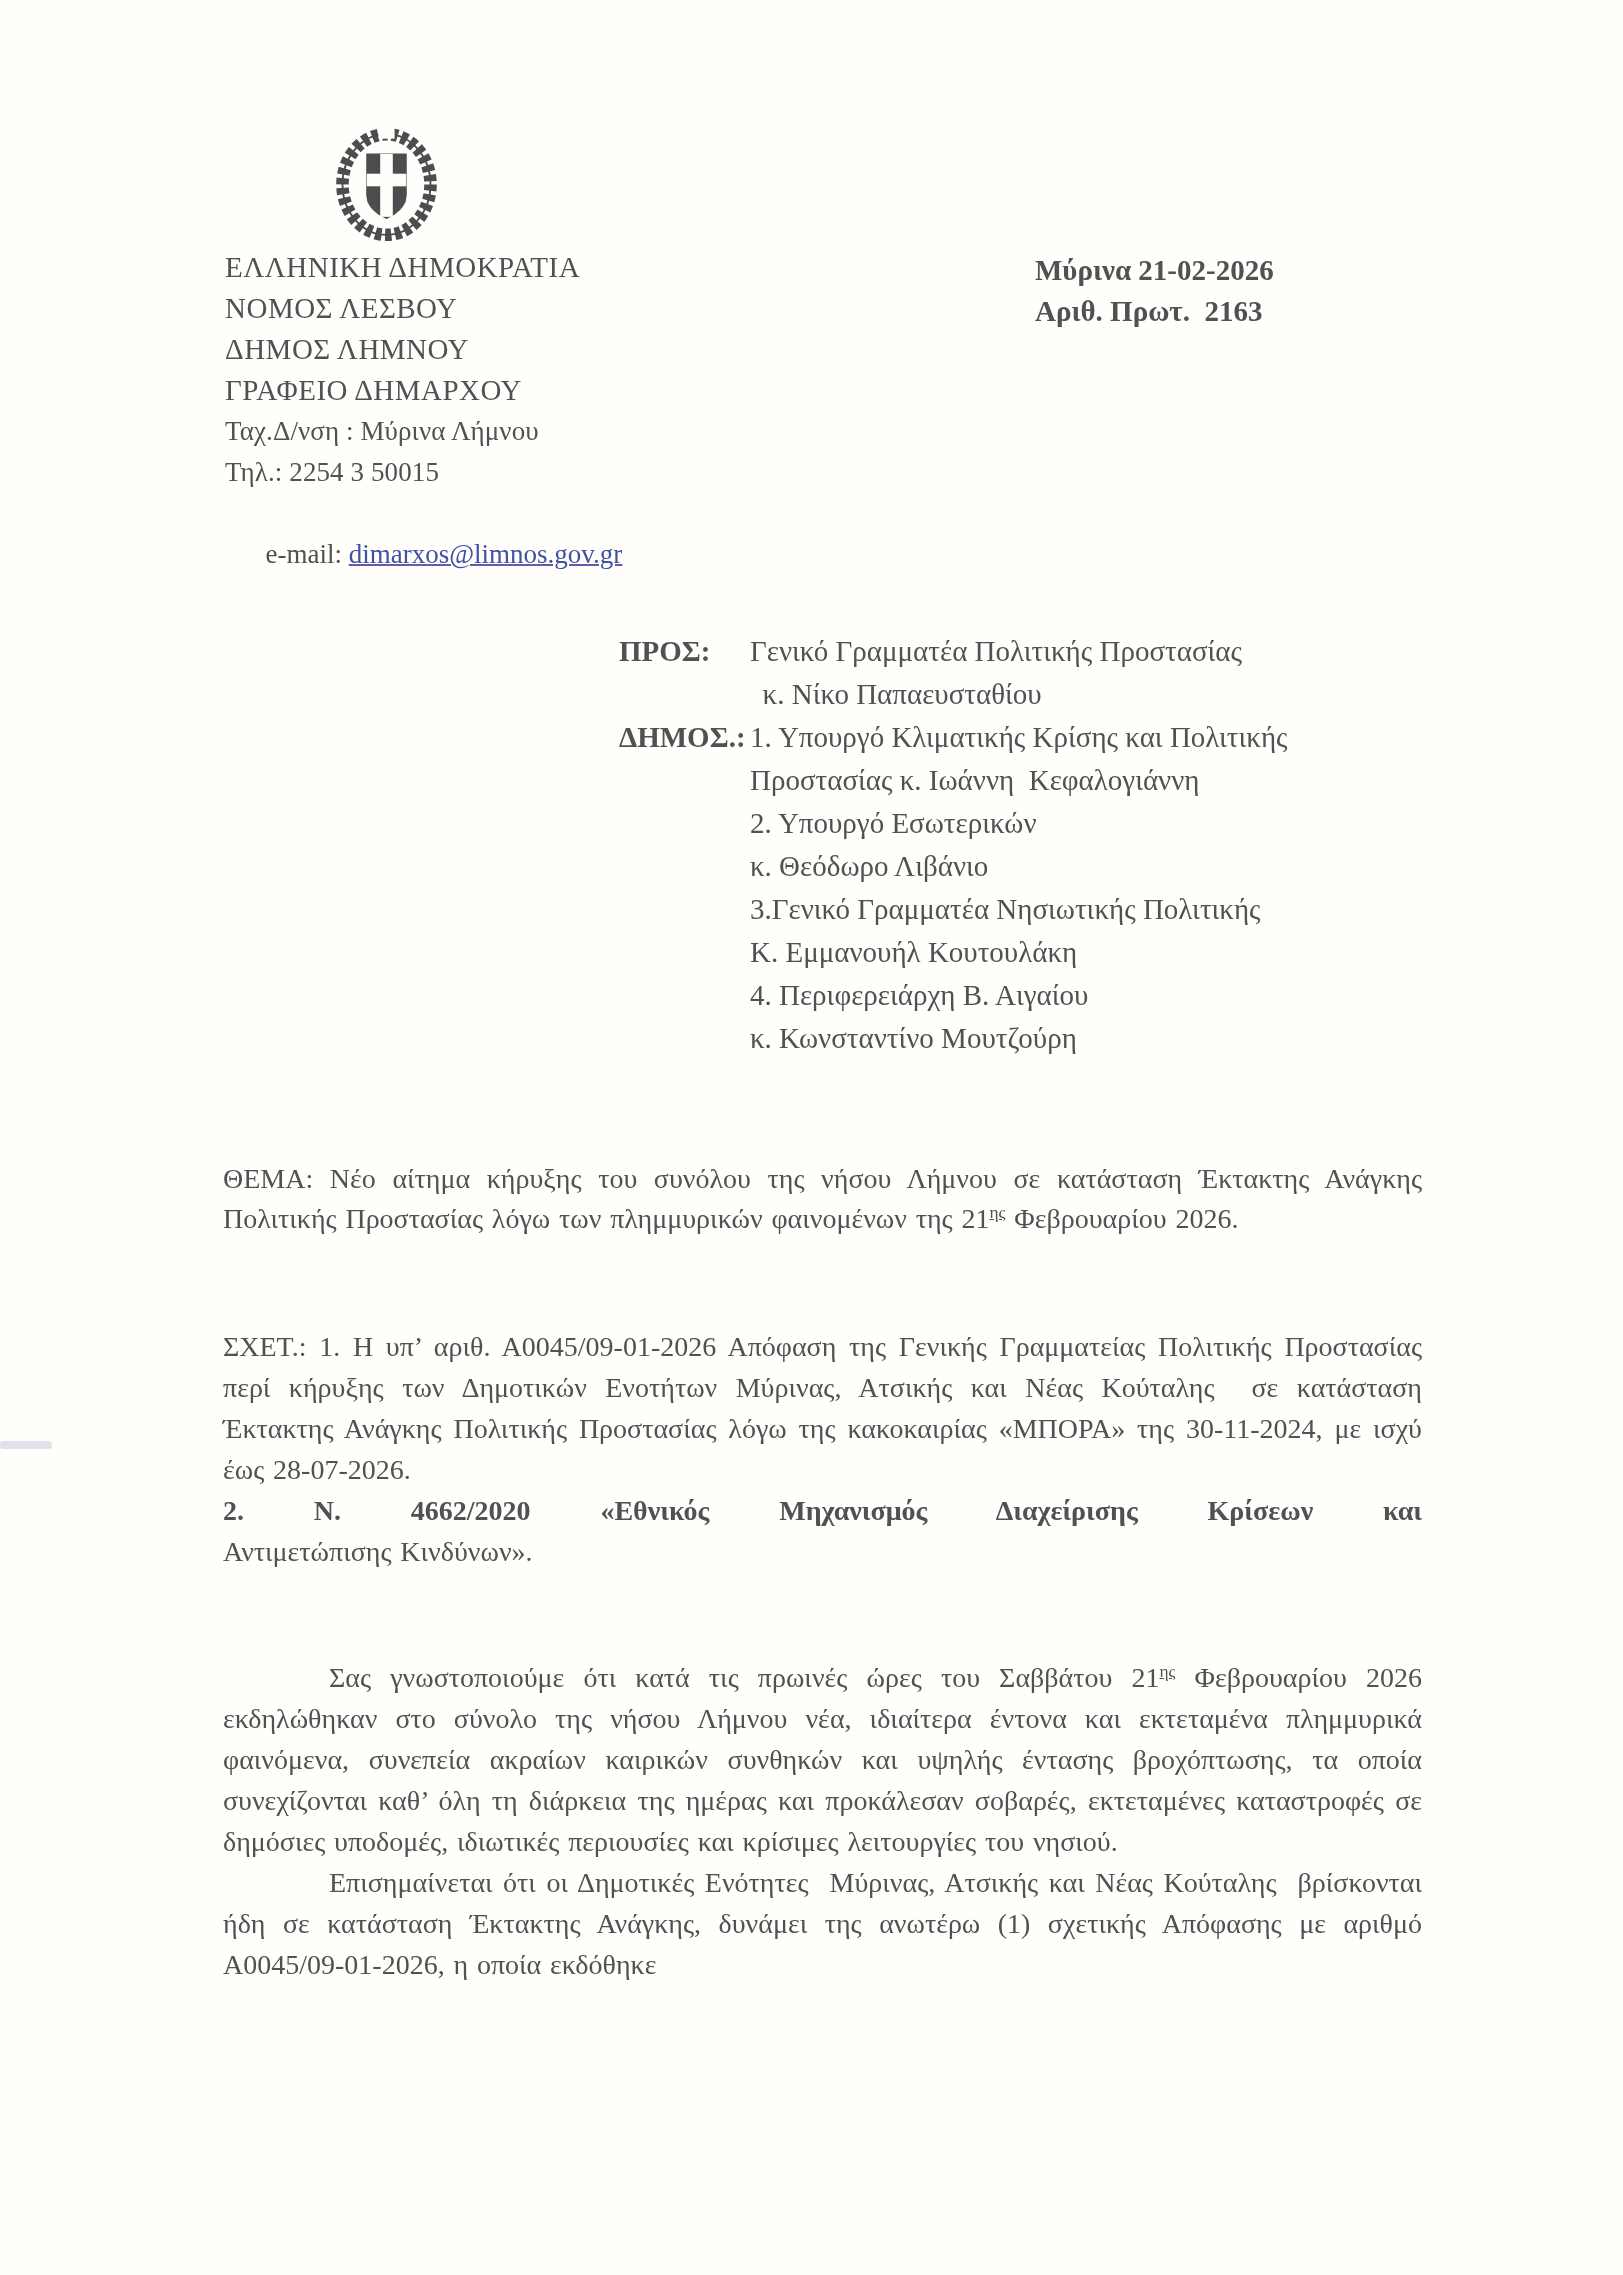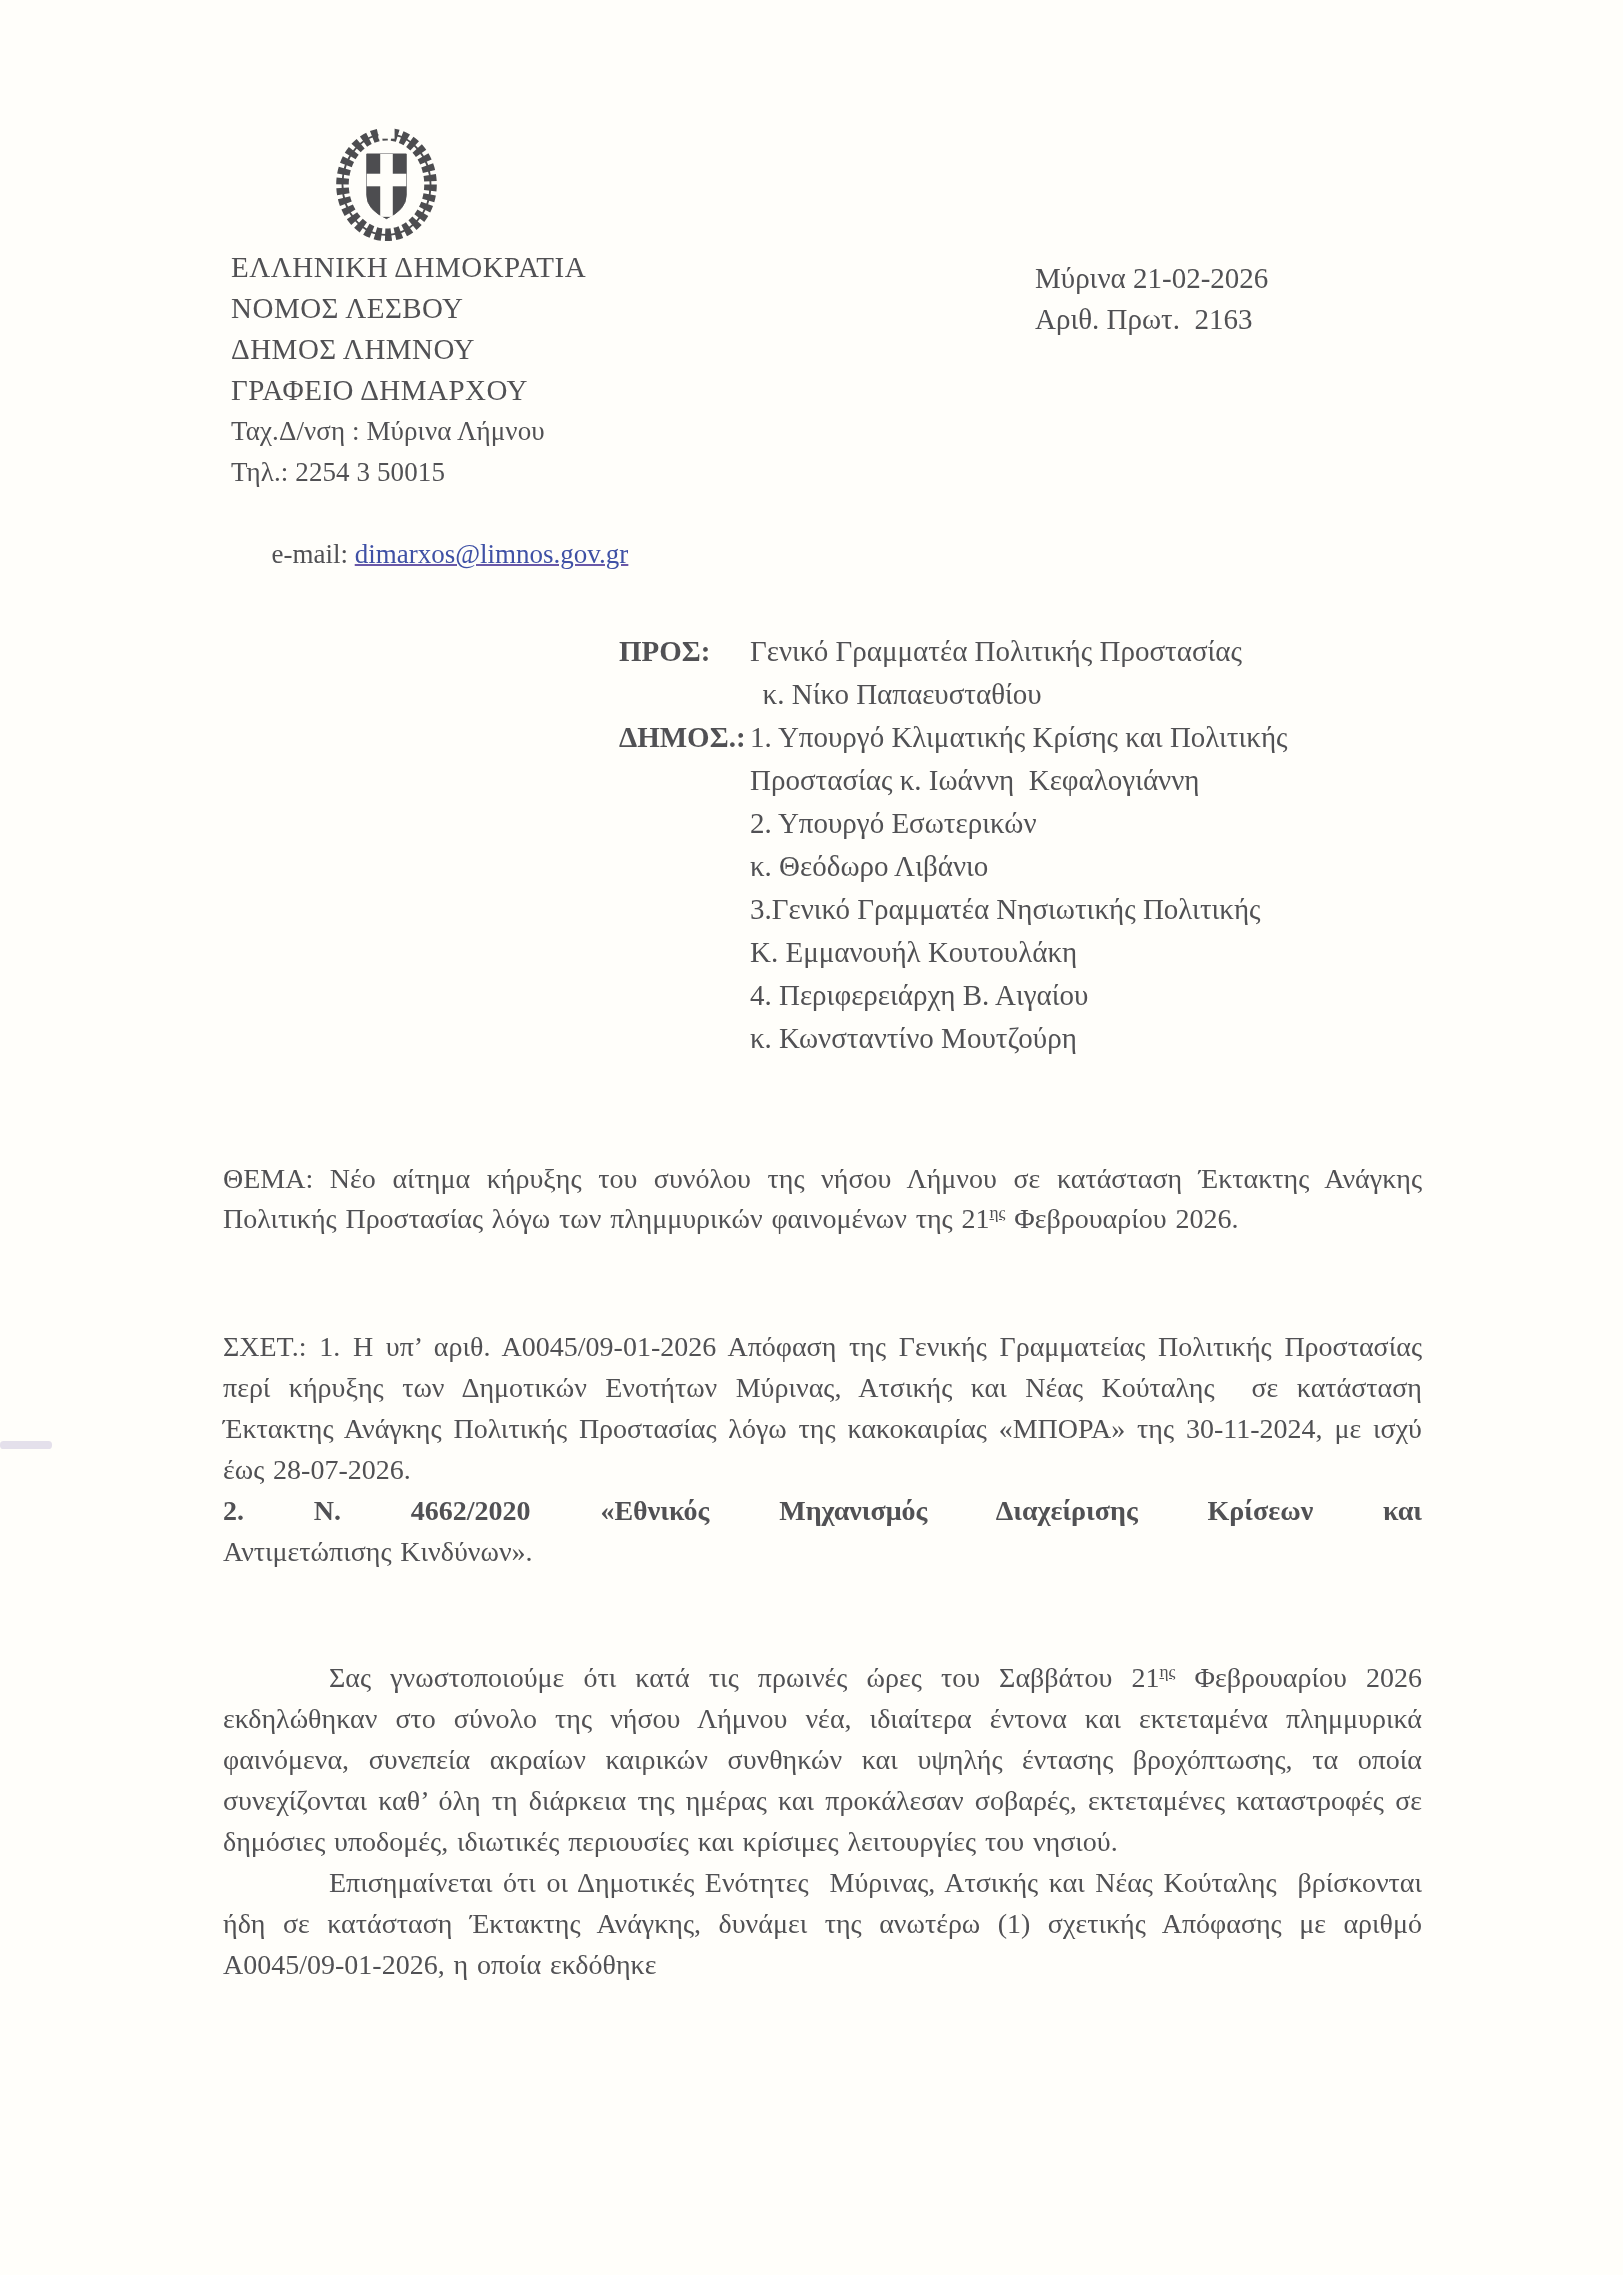--- a/index.html
+++ b/index.html
@@ -15,36 +15,36 @@
     background: var(--paper);
     font-family: "Liberation Serif", "DejaVu Serif", serif;
     color: var(--ink);
     overflow: hidden;
   }
 
   
   .emblem { position: absolute; left: 329px; top: 126px; width: 115px; height: 117px; }
 
   
-  .sender { position: absolute; left: 231px; top: 247px; }
+  .sender { position: absolute; left: 225px; top: 247px; }
   .sender-line { font-size: 29px; line-height: 41px; letter-spacing: 0.5px; white-space: pre; }
   .sender-line.small { font-size: 27px; letter-spacing: 0.1px; }
   .email-row { font-size: 27px; line-height: 41px; white-space: pre; }
   .email-row .indent2 { display: inline-block; width: 103px; }
   .email-label { color: var(--ink); margin-top: 28px; }
   .email-link {
     color: var(--link);
     text-decoration: underline;
     text-decoration-color: #6a58a8;
     text-decoration-thickness: 1.8px;
     cursor: pointer;
   }
 
   
-  .protocol { position: absolute; left: 1035px; top: 258px; }
+  .protocol { position: absolute; left: 1035px; top: 250px; font-weight: bold; }
   .protocol-line { font-size: 29px; line-height: 41px; white-space: pre-wrap; }
 
   
   .recipients { position: absolute; left: 619px; top: 630px; font-size: 29px; line-height: 43px; }
   .rcpt-row { display: flex; }
   .rcpt-label { flex: 0 0 131px; white-space: pre; font-weight: bold; }
   .rcpt-text { white-space: pre; }
   .rcpt-row.indent .rcpt-text { padding-left: 12.6px; text-align: right; }
 
   

